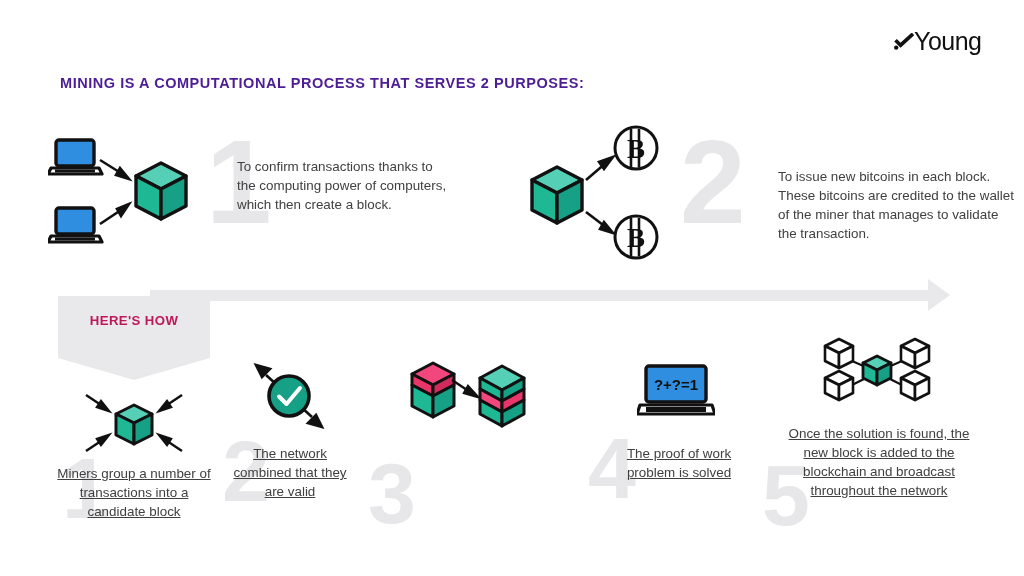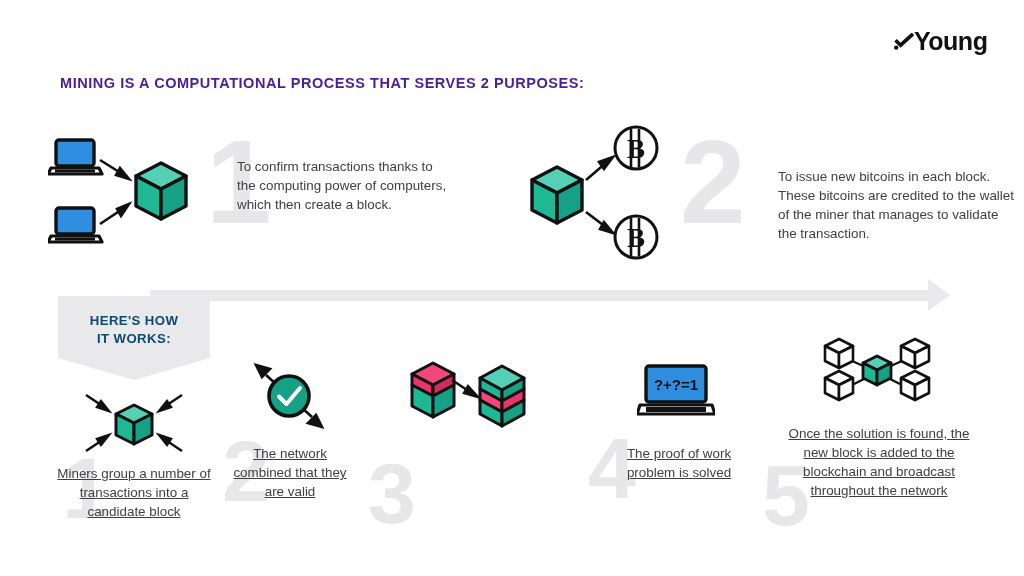--- a/index.html
+++ b/index.html
@@ -8,21 +8,21 @@
     background:#ffffff;
     font-family:"Liberation Sans","DejaVu Sans",sans-serif;
     position:relative;overflow:hidden;
     -webkit-font-smoothing:antialiased;
   }
   .stage{position:absolute;left:0;top:0;width:1024px;height:576px;}
   .abs{position:absolute;}
 
   
   .logo{left:895px;top:24px;width:100px;height:34px;display:flex;align-items:center;}
-  .logo-text{font-size:25px;font-weight:bold;color:#111111;letter-spacing:-0.5px;line-height:1;position:relative;padding-left:19px;}
+  .logo-text{font-size:25px;font-weight:normal;color:#111111;letter-spacing:-0.5px;line-height:1;position:relative;padding-left:19px;}
   .logo-check{position:absolute;left:-1px;top:4px;width:22px;height:18px;}
 
   
   .main-title{
     left:60px;top:75px;
     font-size:14.5px;font-weight:bold;color:#4c1d95;
     letter-spacing:0.55px;white-space:nowrap;
   }
 
   
@@ -46,21 +46,21 @@
   }
   .banner-point{
     left:58px;top:358px;width:0;height:0;
     border-left:76px solid transparent;
     border-right:76px solid transparent;
     border-top:22px solid #e9e9eb;
   }
   .banner-label{
     left:58px;top:312px;width:152px;
     text-align:center;font-size:13.2px;font-weight:bold;
-    color:#0c4a6e;line-height:1.38;letter-spacing:0.4px;
+    color:#be185d;line-height:1.38;letter-spacing:0.4px;
   }
 
   
   .arrow-bar{left:150px;top:290px;width:786px;height:11px;background:#e9e9eb;}
   .arrow-head{
     left:928px;top:279px;width:0;height:0;
     border-top:16px solid transparent;
     border-bottom:16px solid transparent;
     border-left:22px solid #e9e9eb;
   }
@@ -150,21 +150,20 @@
   <div class="abs ghost-num gn-top" style="left:680px;top:136px;">2</div>
   <div class="abs para" style="left:732px;top:167px;width:240px;margin-left:46px;">To issue new bitcoins in each block. These bitcoins are credited to the wallet of the miner that manages to validate the transaction.</div>
 
   <div class="abs arrow-bar"></div>
   <div class="abs arrow-head"></div>
 
   <div class="abs banner"></div>
   <div class="abs banner-point"></div>
   <div class="abs banner-label">
     <div>HERE'S HOW</div>
-    <div>IT WORKS:</div>
   </div>
 
   <div class="abs" style="left:82px;top:392px;width:104px;height:62px;">
     <svg width="104" height="62" viewBox="0 0 104 62">
       <g stroke="#111" stroke-width="2.4" fill="#111">
         <line x1="4" y1="3" x2="22" y2="15"></line>
           <polygon points="27,19 15,15 19,9"></polygon>
         <line x1="100" y1="3" x2="82" y2="15"></line>
           <polygon points="77,19 89,15 85,9"></polygon>
         <line x1="4" y1="59" x2="22" y2="47"></line>

